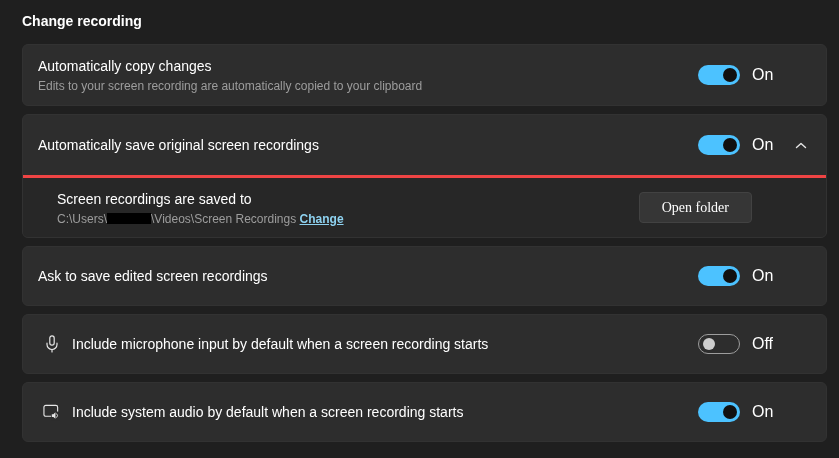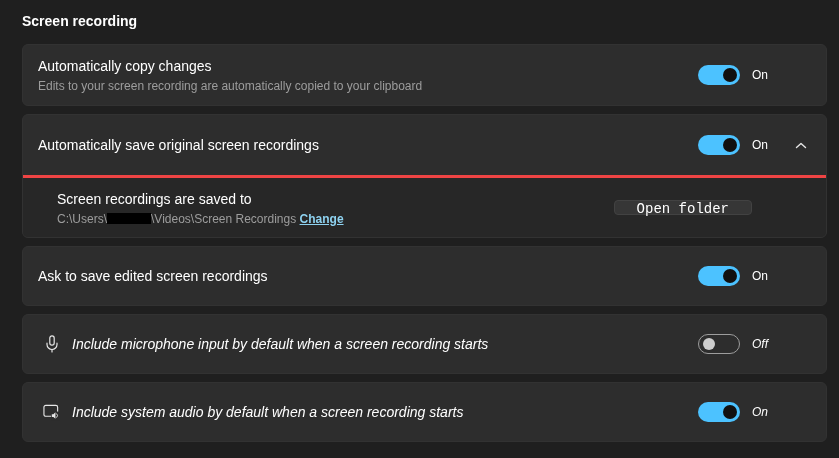--- a/index.html
+++ b/index.html
@@ -29,21 +29,21 @@
     border-radius: 6px;
     overflow: hidden;
   }
   .card-row {
     display: flex;
     align-items: center;
     min-height: 60px;
     padding: 0 15px;
   }
   .card-row.two-line { min-height: 60px; padding-top: 9px; padding-bottom: 9px; }
-  .card-row.iconed { padding-left: 20px; font-style: italic; }
+  .card-row.iconed { padding-left: 20px; }
   .row-text { flex: 1; min-width: 0; }
   .row-title {
     font-size: 14px;
     line-height: 20px;
     color: #ffffff;
   }
   .row-subtitle {
     font-size: 12px;
     line-height: 16px;
     color: #9d9d9d;
@@ -82,21 +82,21 @@
   .toggle.off .knob {
     position: absolute;
     top: 3px; left: 4px;
     width: 12px; height: 12px;
     border-radius: 50%;
     background: #cdcdcd;
   }
   .state-label {
     width: 30px;
     margin-left: 12px;
-    font-size: 12px;
+    font-size: 16px;
     color: #ffffff;
     flex: 0 0 auto;
   }
   .chevron-slot {
     width: 29px;
     flex: 0 0 auto;
     display: flex;
     align-items: center;
     justify-content: flex-end;
     padding-right: 4px;
@@ -130,33 +130,33 @@
     color: #8ed2f0;
     text-decoration: underline;
     cursor: pointer;
     font-weight: bold;
   }
   .btn {
     background: #363636;
     border: 1px solid #424242;
     border-radius: 4px;
     color: #ffffff;
-    font-family: Liberation Mono, monospace;
+    font-family: Liberation Serif, serif;
     font-size: 14px;
-    height: 15px;
+    height: 31px;
     padding: 0 22px;
     cursor: pointer;
     flex: 0 0 auto;
   }
   .icon-svg { display: block; }
 </style>
 </head>
 <body>
 
-<div class="page-title">Screen recording</div>
+<div class="page-title">Change recording</div>
 
 <div class="cards">
 
   <div class="card">
     <div class="card-row two-line">
       <div class="row-text">
         <div class="row-title">Automatically copy changes</div>
         <div class="row-subtitle">Edits to your screen recording are automatically copied to your clipboard</div>
       </div>
       <div class="toggle on">

